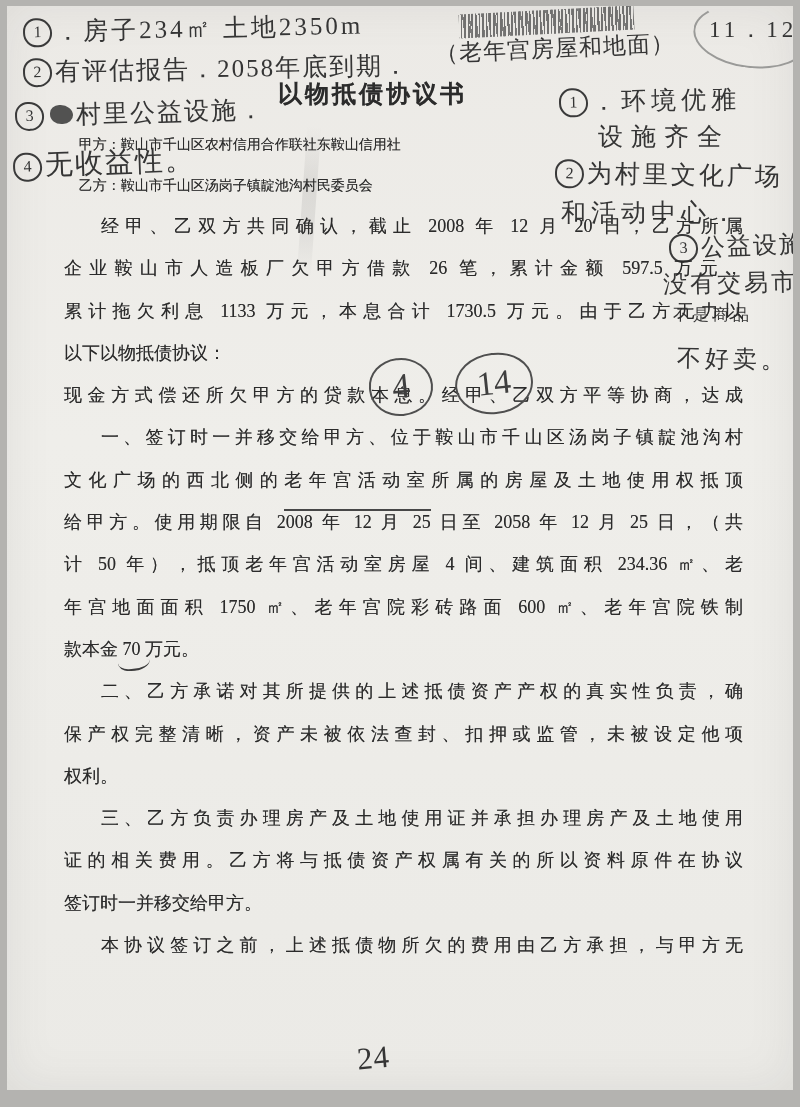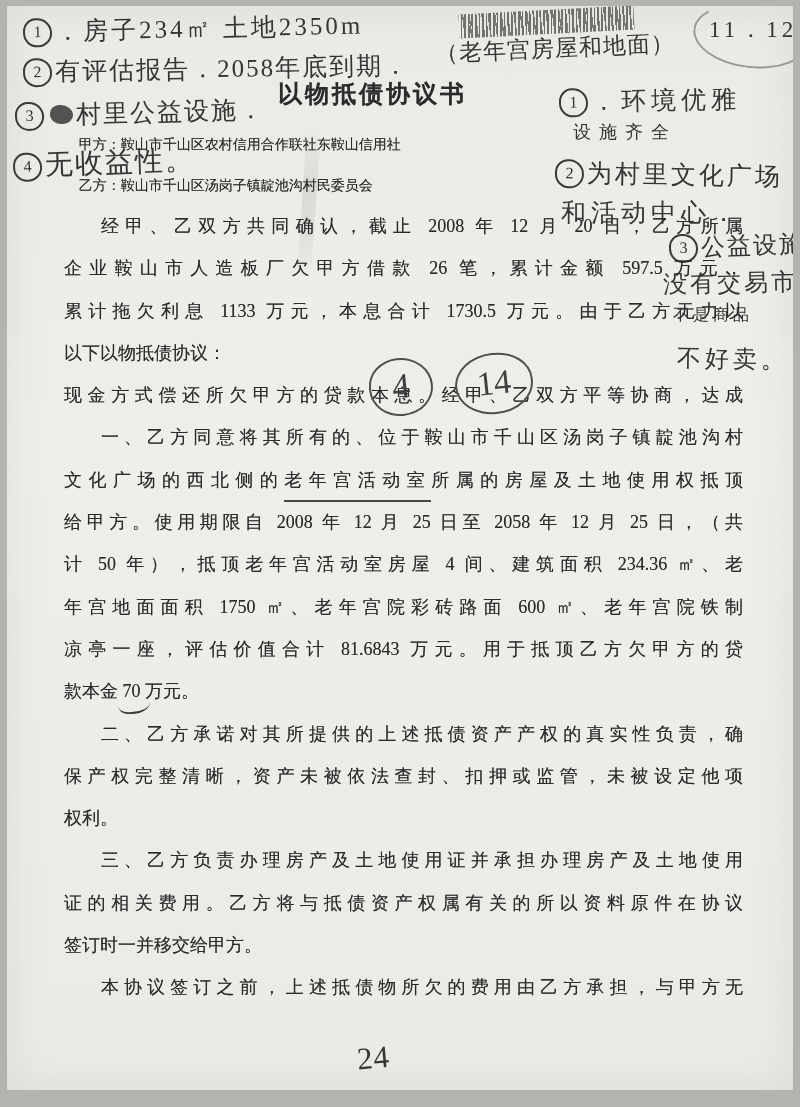--- a/index.html
+++ b/index.html
@@ -14,38 +14,38 @@
   
   .print{color:#2b2b2b;text-shadow:0 0 .5px rgba(40,40,40,.55);}
   .title{position:absolute;left:57px;top:72px;width:672px;text-align:center;font-size:24px;
          font-weight:600;letter-spacing:3px;padding-right:55px;box-sizing:border-box;}
   .parties{position:absolute;left:57px;top:118px;width:672px;font-size:14px;}
   .parties .pline{height:41px;line-height:41px;text-indent:1.05em;white-space:nowrap;}
   .bodytext{position:absolute;left:57px;top:199px;width:679px;font-size:18px;}
   .line{height:42.3px;line-height:42.3px;text-align:justify;text-align-last:justify;}
   .line.ind{text-indent:2.05em;}
   .line.end{text-align-last:left;}
-  .ul-hand{border-bottom:2px solid #474747;padding-bottom:10px;}
+  .ul-hand{border-bottom:2px solid #474747;padding-bottom:19px;}
   .ul-curve{position:relative;display:inline-block;}
   .ul-curve::after{content:"";position:absolute;left:-5px;right:-9px;bottom:-1px;height:9px;
          border-bottom:2.5px solid #3d3d3d;border-radius:0 0 70% 40%/0 0 120% 90%;transform:rotate(-2deg);}
 
   
   .hw{position:absolute;font-family:cursive;color:#353535;white-space:nowrap;}
   .cnum{display:inline-block;width:25px;height:25px;border:2px solid #3a3a3a;border-radius:46% 54% 50% 50%;
         text-align:center;line-height:23px;font-size:16px;vertical-align:3px;margin-right:3px;
         text-indent:0;letter-spacing:0;}
   .blob{display:inline-block;width:23px;height:19px;background:#3c3c3c;border-radius:45% 60% 50% 55%;
         opacity:.88;vertical-align:-1px;margin:0 3px;}
   .hw-l1{left:16px;top:6px;font-size:25px;letter-spacing:3px;transform:rotate(-1.2deg);}
   .hw-l2{left:16px;top:46px;font-size:25px;letter-spacing:2px;transform:rotate(-1deg);}
   .hw-l3{left:8px;top:90px;font-size:25px;letter-spacing:2px;transform:rotate(-1.5deg);}
   .hw-l4{left:6px;top:138px;font-size:28px;letter-spacing:2px;transform:rotate(-2deg);}
   .hw-r1a{left:552px;top:78px;font-size:25px;letter-spacing:5px;transform:rotate(-1deg);}
-  .hw-r1b{left:566px;top:114px;font-size:18px;letter-spacing:8px;}
+  .hw-r1b{left:591px;top:114px;font-size:25px;letter-spacing:8px;}
   .hw-r2a{left:548px;top:152px;font-size:25px;letter-spacing:3px;transform:rotate(1deg);}
   .hw-r2b{left:554px;top:190px;font-size:25px;letter-spacing:5px;text-align:center;}
   .hw-r3a{left:662px;top:224px;font-size:24px;letter-spacing:2px;transform:rotate(-2deg);}
   .hw-r3b{left:656px;top:261px;font-size:24px;letter-spacing:3px;transform:rotate(-1deg);}
   .hw-r3c{left:666px;top:299px;font-size:16px;letter-spacing:4px;}
   .hw-r3d{left:670px;top:337px;font-size:24px;letter-spacing:4px;transform:rotate(1deg);}
   .hw-caption{left:428px;top:27px;font-size:23px;letter-spacing:1px;transform:rotate(-2.5deg);}
   .hw-date{left:702px;top:8px;font-size:23px;letter-spacing:4px;}
   .date-ellipse{position:absolute;left:686px;top:-2px;width:112px;height:60px;border:2px solid #9a9a98;
         border-radius:50%;transform:rotate(7deg);border-top-color:transparent;}
@@ -105,26 +105,25 @@
       <div class="pline">乙方：鞍山市千山区汤岗子镇靛池沟村民委员会</div>
     </div>
 
     <div class="bodytext print">
       <div class="line ind">经甲、乙双方共同确认，截止 2008 年 12 月 20 日，乙方所属</div>
       <div class="line">企业鞍山市人造板厂欠甲方借款 26 笔，累计金额 597.5 万元，</div>
       <div class="line">累计拖欠利息 1133 万元，本息合计 1730.5 万元。由于乙方无力以</div>
       <div class="line end">以下以物抵债协议：</div>
       <div class="line">现金方式偿还所欠甲方的贷款本息。经甲、乙双方平等协商，达成</div>
 
-      <div class="line ind">一、乙方同意将其所有的、位于鞍山市千山区汤岗子镇靛池沟村</div>
+      <div class="line ind">一、签订时一并移交给甲方、位于鞍山市千山区汤岗子镇靛池沟村</div>
       <div class="line"><span>文化广场的西北侧的</span><span class="ul-hand">老年宫活动室</span><span>所属的房屋及土地使用权抵顶</span></div>
       <div class="line">给甲方。使用期限自 2008 年 12 月 25 日至 2058 年 12 月 25 日，（共</div>
       <div class="line">计 50 年），抵顶老年宫活动室房屋 4 间、建筑面积 234.36 ㎡、老</div>
       <div class="line">年宫地面面积 1750 ㎡、老年宫院彩砖路面 600 ㎡、老年宫院铁制</div>
-      <div class="line">凉亭一座，评估价值合计 81.6843 万元。用于抵顶乙方欠甲方的贷</div>
       <div class="line end"><span>款本金 </span><span class="ul-curve">70</span><span> 万元。</span></div>
 
       <div class="line ind">二、乙方承诺对其所提供的上述抵债资产产权的真实性负责，确</div>
       <div class="line">保产权完整清晰，资产未被依法查封、扣押或监管，未被设定他项</div>
       <div class="line end">权利。</div>
 
       <div class="line ind">三、乙方负责办理房产及土地使用证并承担办理房产及土地使用</div>
       <div class="line">证的相关费用。乙方将与抵债资产权属有关的所以资料原件在协议</div>
       <div class="line end">签订时一并移交给甲方。</div>
 

